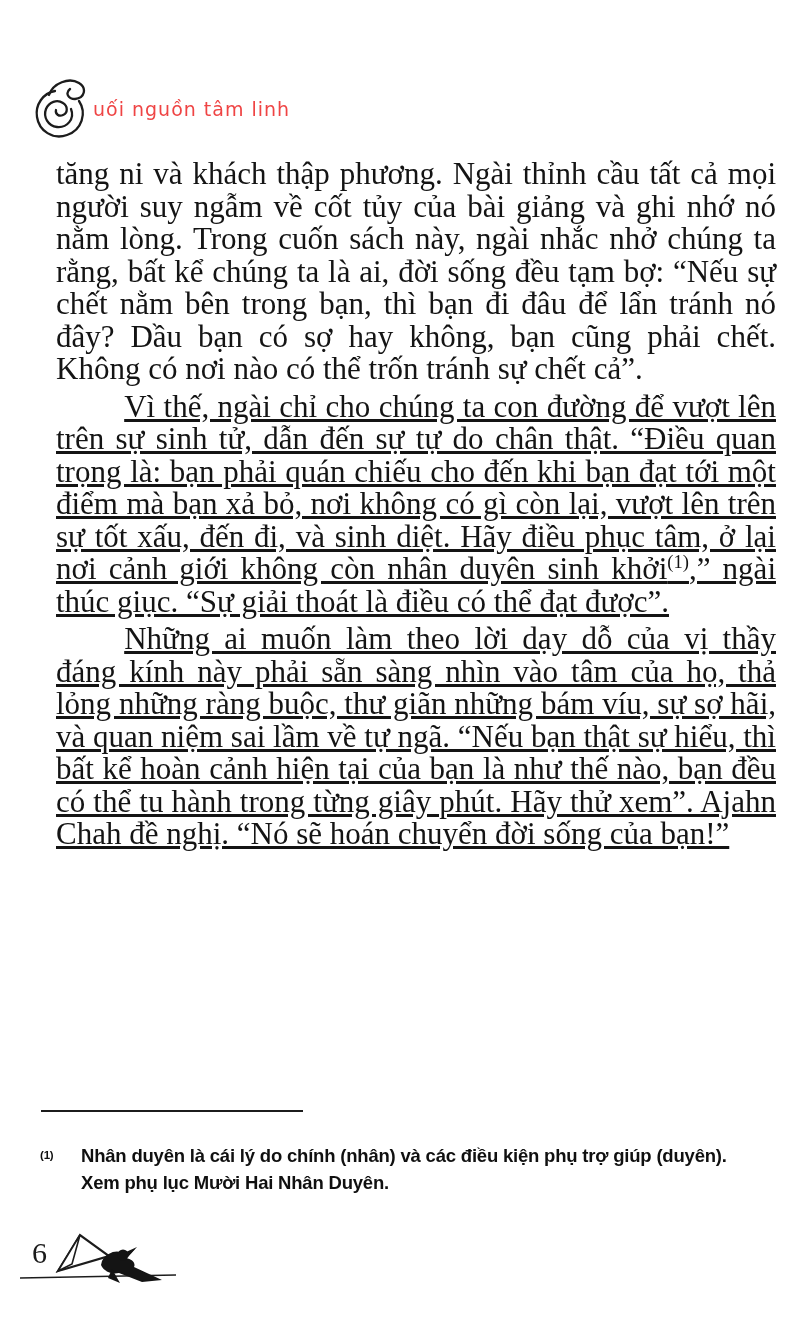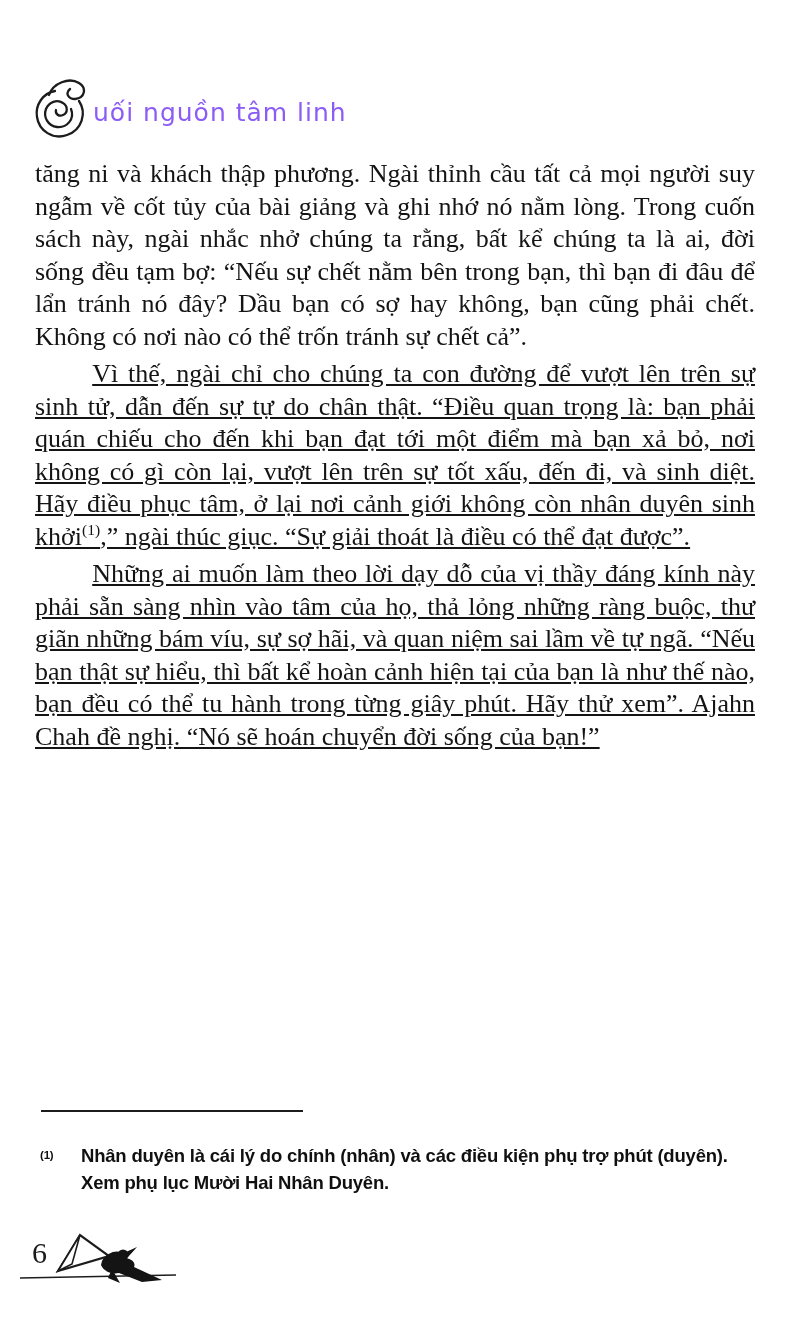--- a/index.html
+++ b/index.html
@@ -12,31 +12,31 @@
     color:#141414;
   }
   
   .running-header{
     position:absolute;left:34px;top:78px;
     display:flex;align-items:flex-start;gap:3px;
   }
   .ornate-initial{width:56px;height:62px;flex:0 0 auto;}
   .header-title{
     font-family:"DejaVu Sans","Liberation Sans",sans-serif;
-    font-size:25px;letter-spacing:1px;color:#8b5cf6;
+    font-size:19px;letter-spacing:1px;color:#ef4444;
     margin-top:20px;
   }
   .sr-only{
     position:absolute;width:1px;height:1px;overflow:hidden;
     clip:rect(0 0 0 0);white-space:nowrap;
   }
   
   .page-body{
-    position:absolute;left:35px;top:158px;width:720px;
-    font-size:26px;line-height:32.5px;text-align:justify;
+    position:absolute;left:56px;top:158px;width:720px;
+    font-size:31px;line-height:32.5px;text-align:justify;
   }
   .page-body p{margin:0;}
   .page-body p.indent{text-indent:2.2em;margin-top:5px;text-decoration:underline;}
   .note-ref{
     font-size:0.60em;vertical-align:super;line-height:0;letter-spacing:0;
   }
   
   .footnote-rule{
     position:absolute;left:41px;top:1110px;width:262px;
     border-top:2.5px solid #1c1c1c;height:0;
@@ -83,21 +83,21 @@
 
   <div class="page-body">
     <p><span>tăng ni và khách thập phương. Ngài thỉnh cầu tất cả mọi người suy ngẫm về cốt tủy của bài giảng và ghi nhớ nó nằm lòng. Trong cuốn sách này, ngài nhắc nhở chúng ta rằng, bất kể chúng ta là ai, đời sống đều tạm bợ: “Nếu sự chết nằm bên trong bạn, thì bạn đi đâu để lẩn tránh nó đây? Dầu bạn có sợ hay không, bạn cũng phải chết. Không có nơi nào có thể trốn tránh sự chết cả”.</span></p>
     <p class="indent"><span>Vì thế, ngài chỉ cho chúng ta con đường để vượt lên trên sự sinh tử, dẫn đến sự tự do chân thật. “Điều quan trọng là: bạn phải quán chiếu cho đến khi bạn đạt tới một điểm mà bạn xả bỏ, nơi không có gì còn lại, vượt lên trên sự tốt xấu, đến đi, và sinh diệt. Hãy điều phục tâm, ở lại nơi cảnh giới không còn nhân duyên sinh khởi</span><sup class="note-ref">(1)</sup><span>,” ngài thúc giục. “Sự giải thoát là điều có thể đạt được”.</span></p>
     <p class="indent"><span>Những ai muốn làm theo lời dạy dỗ của vị thầy đáng kính này phải sẵn sàng nhìn vào tâm của họ, thả lỏng những ràng buộc, thư giãn những bám víu, sự sợ hãi, và quan niệm sai lầm về tự ngã. “Nếu bạn thật sự hiểu, thì bất kể hoàn cảnh hiện tại của bạn là như thế nào, bạn đều có thể tu hành trong từng giây phút. Hãy thử xem”. Ajahn Chah đề nghị. “Nó sẽ hoán chuyển đời sống của bạn!”</span></p>
   </div>
 
   <div class="footnote-rule"></div>
   <div class="footnote">
     <span class="fn-marker">(1)</span>
-    <span class="fn-text">Nhân duyên là cái lý do chính (nhân) và các điều kiện phụ trợ phút (duyên). Xem phụ lục Mười Hai Nhân Duyên.</span>
+    <span class="fn-text">Nhân duyên là cái lý do chính (nhân) và các điều kiện phụ trợ giúp (duyên). Xem phụ lục Mười Hai Nhân Duyên.</span>
   </div>
 
   <div class="page-footer">
     <svg class="bird-ornament" width="175" height="68" viewBox="0 0 175 68" aria-hidden="true">
       <line x1="4" y1="50" x2="160" y2="47" stroke="#1c1c1c" stroke-width="1.6"></line>
       <path d="M42 43 L64 7 L93 28 Z" fill="#ffffff" stroke="#1c1c1c" stroke-width="2.2"></path>
       <path d="M42 43 L64 7 L56 36 Z" fill="#ffffff" stroke="#1c1c1c" stroke-width="1.6"></path>
       <path d="M86 33 C91 24 102 21 108 26 L119 21 L110 30 C116 31 120 35 118 39 L146 52 L126 54 L103 45 C94 47 87 42 85 37 Z" fill="#141414"></path>
       <circle cx="107" cy="27" r="5.5" fill="#141414"></circle>
       <path d="M110 24 L121 19 L112 29 Z" fill="#141414"></path>

